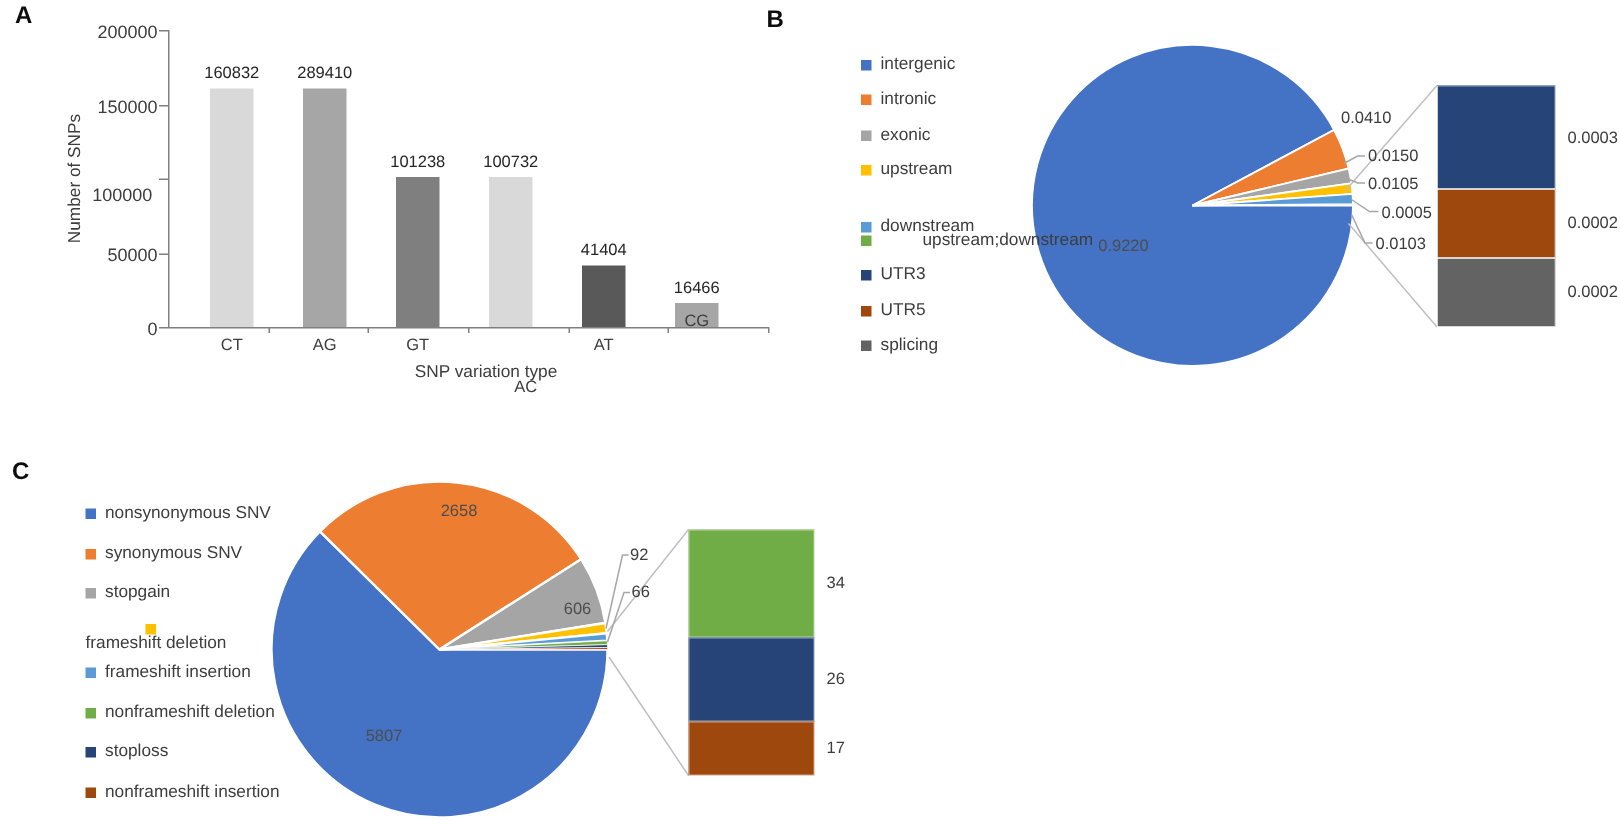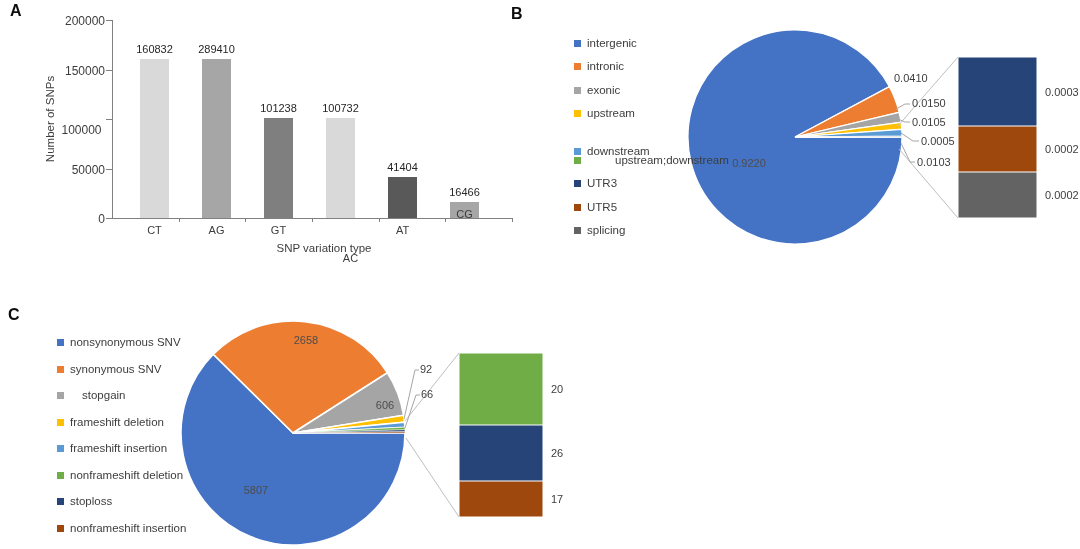--- a/index.html
+++ b/index.html
@@ -149,25 +149,25 @@
     </div>
   <div id="legend-c" class="legend" style="left:57px;top:336px">
       <div class="legend-item" style="top: 0px; position: absolute;">
         <span class="legend-swatch" style="background: rgb(68, 114, 196);"></span>
         <span class="legend-text">nonsynonymous SNV</span>
       </div>
       <div class="legend-item" style="top: 26.5px; position: absolute;">
         <span class="legend-swatch" style="background: rgb(237, 125, 49);"></span>
         <span class="legend-text">synonymous SNV</span>
       </div>
-      <div class="legend-item" style="top: 53px; position: absolute; gap: 12px;">
+      <div class="legend-item" style="top: 53px; position: absolute;">
         <span class="legend-swatch" style="background: rgb(165, 165, 165);"></span>
         <span class="legend-text">stopgain</span>
       </div>
-      <div class="legend-item" style="top: 79.5px; position: absolute;">
+      <div class="legend-item" style="top: 79.5px; position: absolute; flex-direction: column;">
         <span class="legend-swatch" style="background: rgb(255, 192, 0);"></span>
         <span class="legend-text">frameshift deletion</span>
       </div>
       <div class="legend-item" style="top: 106px; position: absolute;">
         <span class="legend-swatch" style="background: rgb(91, 155, 213);"></span>
         <span class="legend-text">frameshift insertion</span>
       </div>
       <div class="legend-item" style="top: 132.5px; position: absolute; justify-content: center;">
         <span class="legend-swatch" style="background: rgb(112, 173, 71);"></span>
         <span class="legend-text">nonframeshift deletion</span>
@@ -184,19 +184,19 @@
   <div id="breakout-b">
       <div class="bar-rect" style="left: 958px; top: 57px; width: 79px; height: 69px; background: rgb(38, 68, 120); box-shadow: rgb(255, 255, 255) 0px 0px 0px 0.5px inset; position: absolute;"></div>
       <div class="val-label" style="left: 1045px; top: 85.5px; width: 44px; text-align: left; color: rgb(61, 61, 61); position: absolute;">0.0003</div>
       <div class="bar-rect" style="left: 958px; top: 126px; width: 79px; height: 46px; background: rgb(158, 72, 14); box-shadow: rgb(255, 255, 255) 0px 0px 0px 0.5px inset; position: absolute;"></div>
       <div class="val-label" style="left: 1045px; top: 143px; width: 44px; text-align: left; color: rgb(61, 61, 61); position: absolute;">0.0002</div>
       <div class="bar-rect" style="left: 958px; top: 172px; width: 79px; height: 46px; background: rgb(99, 99, 99); box-shadow: rgb(255, 255, 255) 0px 0px 0px 0.5px inset; position: absolute;"></div>
       <div class="val-label" style="left: 1045px; top: 189px; width: 44px; text-align: left; color: rgb(61, 61, 61); position: absolute;">0.0002</div>
     </div>
   <div id="breakout-c">
       <div class="bar-rect" style="left: 459px; top: 353px; width: 84px; height: 72.4156px; background: rgb(112, 173, 71); box-shadow: rgb(255, 255, 255) 0px 0px 0px 0.5px inset; position: absolute;"></div>
-      <div class="val-label" style="left: 551px; top: 383.208px; width: 44px; text-align: left; color: rgb(61, 61, 61); position: absolute;">20</div>
+      <div class="val-label" style="left: 551px; top: 383.208px; width: 44px; text-align: left; color: rgb(61, 61, 61); position: absolute;">34</div>
       <div class="bar-rect" style="left: 459px; top: 425.416px; width: 84px; height: 55.3766px; background: rgb(38, 68, 120); box-shadow: rgb(255, 255, 255) 0px 0px 0px 0.5px inset; position: absolute;"></div>
       <div class="val-label" style="left: 551px; top: 447.104px; width: 44px; text-align: left; color: rgb(61, 61, 61); position: absolute;">26</div>
       <div class="bar-rect" style="left: 459px; top: 480.792px; width: 84px; height: 36.2078px; background: rgb(158, 72, 14); box-shadow: rgb(255, 255, 255) 0px 0px 0px 0.5px inset; position: absolute;"></div>
       <div class="val-label" style="left: 551px; top: 492.896px; width: 44px; text-align: left; color: rgb(61, 61, 61); position: absolute;">17</div>
     </div>
 </div>
 
 </body></html>

